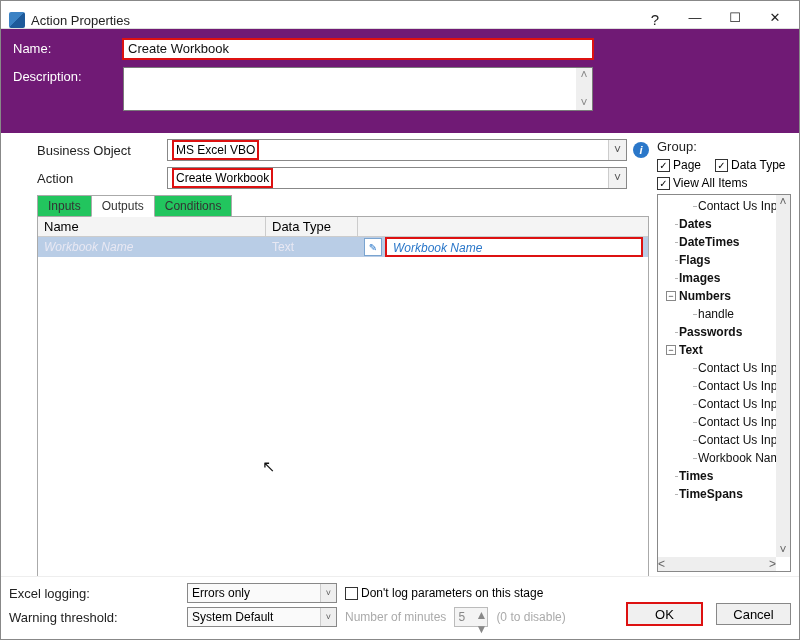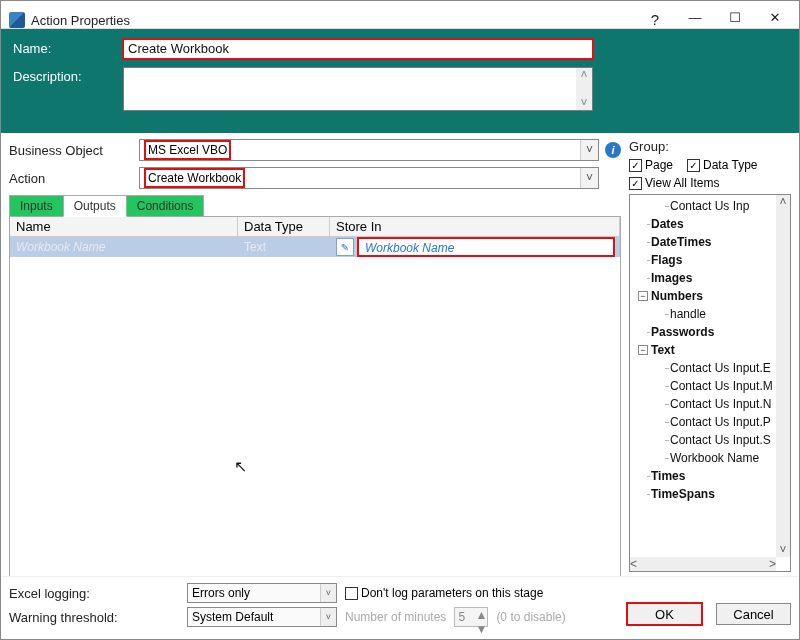--- a/index.html
+++ b/index.html
@@ -6,31 +6,31 @@
   body { margin: 0; padding: 0; width: 800px; height: 640px; background: #fff; border: 1px solid #888; position: relative; overflow: hidden; }
   .titlebar { height: 28px; background: #fff; display: flex; align-items: flex-end; padding: 0 4px 0 8px; border-bottom: 1px solid #ddd; }
   .titlebar .icon { width: 16px; height: 16px; background: linear-gradient(135deg,#3b82c4 50%,#1e5a9a 50%); margin-right: 6px; border-radius: 2px; }
   .titlebar .title { flex: 1; font-size: 13px; color: #222; }
   .titlebar .help { font-size: 15px; padding: 0 16px; color: #222; }
   .titlebar .winbtn { width: 40px; height: 22px; display: flex; align-items: center; justify-content: center; font-size: 13px; color: #222; }
   .winbtn.min::before { content: "—"; }
   .winbtn.max::before { content: "☐"; }
   .winbtn.close::before { content: "✕"; }
 
-  .blueband { background: #0f766e; color: #fff; padding: 10px 12px 14px 12px; }
+  .blueband { background: #701a75; color: #fff; padding: 10px 12px 14px 12px; }
   .formrow { display: flex; align-items: flex-start; margin-bottom: 8px; }
   .formrow label { width: 110px; font-size: 13px; padding-top: 2px; }
   .tx { background: #fff; color: #111; font-size: 13px; height: 20px; line-height: 18px; padding: 0 4px; border: 1px solid #7a7a7a; }
   .name-in { width: 470px; }
   .desc-in { width: 470px; height: 44px; background:#fff; border:1px solid #7a7a7a; position:relative; }
   .desc-scroll { position:absolute; right:0; top:0; width:16px; height:100%; background:#efefef; display:flex; flex-direction:column; justify-content:space-between; align-items:center; color:#888; font-size:10px; }
   .redbox { outline: 2px solid #d11; outline-offset: -1px; }
 
   .midsection { display: flex; padding: 6px 0 0 0; }
-  .leftcol { flex: 1; padding: 0 8px 0 8px; }
+  .leftcol { flex: 1; padding: 0 8px 0 8px; margin-left: 28px; }
   .rightcol { width: 184px; padding: 0 8px 0 0; border-left: none; }
 
   .ctlrow { display: flex; align-items: center; margin-bottom: 6px; }
   .ctlrow label { width: 130px; font-size: 13px; color: #222; }
   .combo { flex: 1; height: 22px; border: 1px solid #888; background: #fff; position: relative; padding: 0 4px; display:flex; align-items:center; font-size:13px; }
   .combo .arrow { position: absolute; right: 0; top: 0; width: 18px; height: 100%; display:flex; align-items:center; justify-content:center; color:#555; border-left:1px solid #ccc; background:#f2f2f2; }
   .infoicon { width:16px; height:16px; border-radius:50%; background:#2a77c9; color:#fff; font-weight:bold; font-size:11px; display:flex; align-items:center; justify-content:center; margin-left:6px; font-style: italic; }
   .redframe { border: 2px solid #d11; padding: 0 2px; display:inline-block; line-height: 16px;}
 
   .tabs { display:flex; margin-top: 4px; }
@@ -125,21 +125,20 @@
 
     <div class="tabs">
       <div class="tab">Inputs</div>
       <div class="tab active">Outputs</div>
       <div class="tab">Conditions</div>
     </div>
     <div class="tabpanel">
       <div class="gridhead">
         <div class="col1">Name</div>
         <div class="col2">Data Type</div>
-        <div class="col3">Store In</div>
       </div>
       <div class="gridbody">
         <div class="gridrow">
           <div class="col1" style="color:#e8e8f3;font-style:italic">Workbook Name</div>
           <div class="col2" style="color:#e8e8f3">Text</div>
           <div class="col3 storein-cell">
             <div class="storein-btn">
                 <span class="pen">✎</span>
               </div>
             <div class="storein-val redbox">Workbook Name</div>

